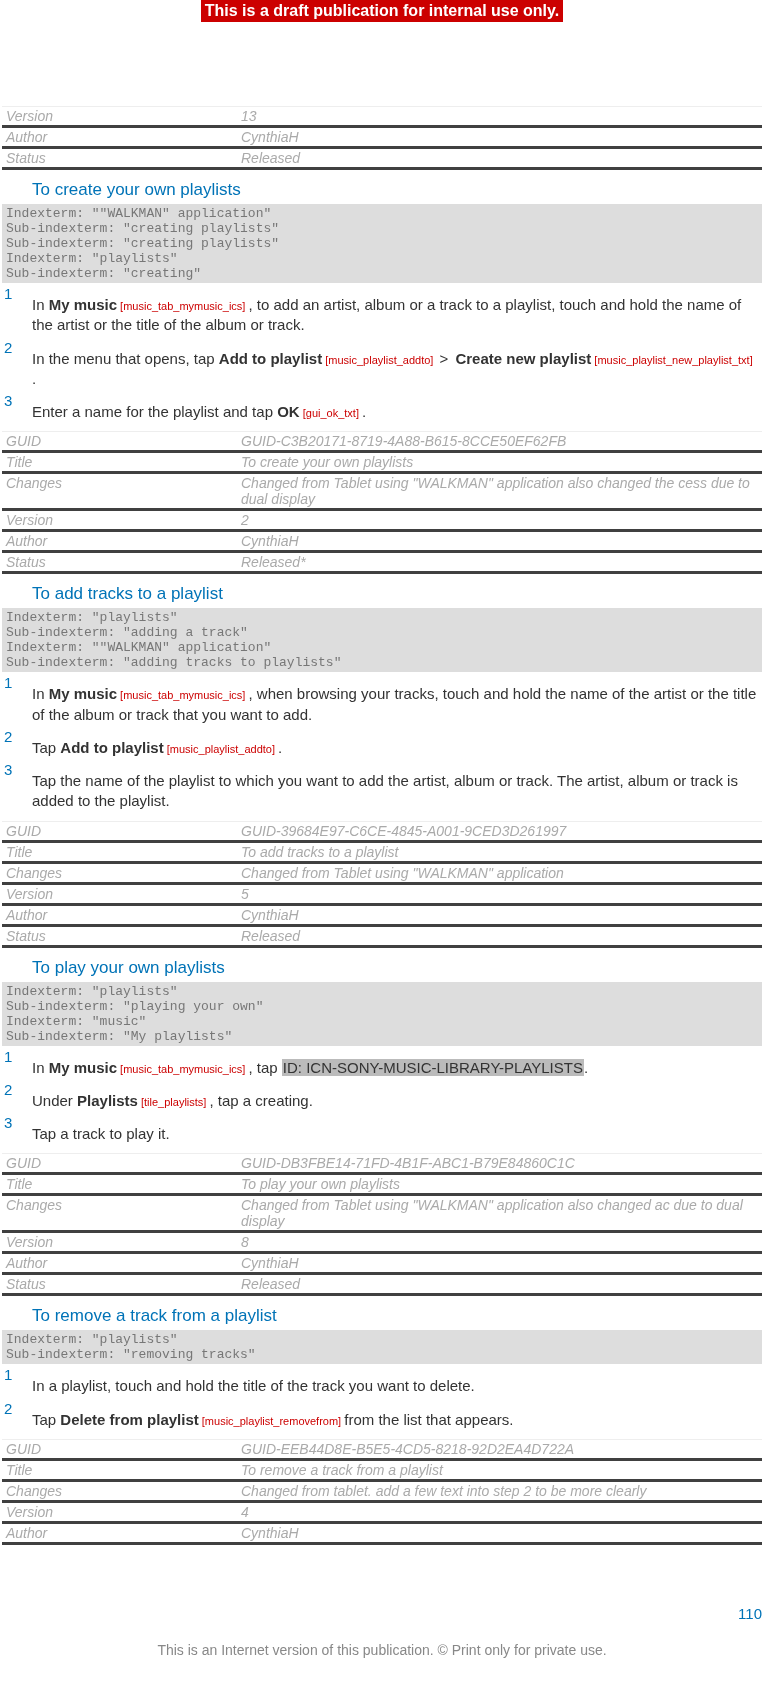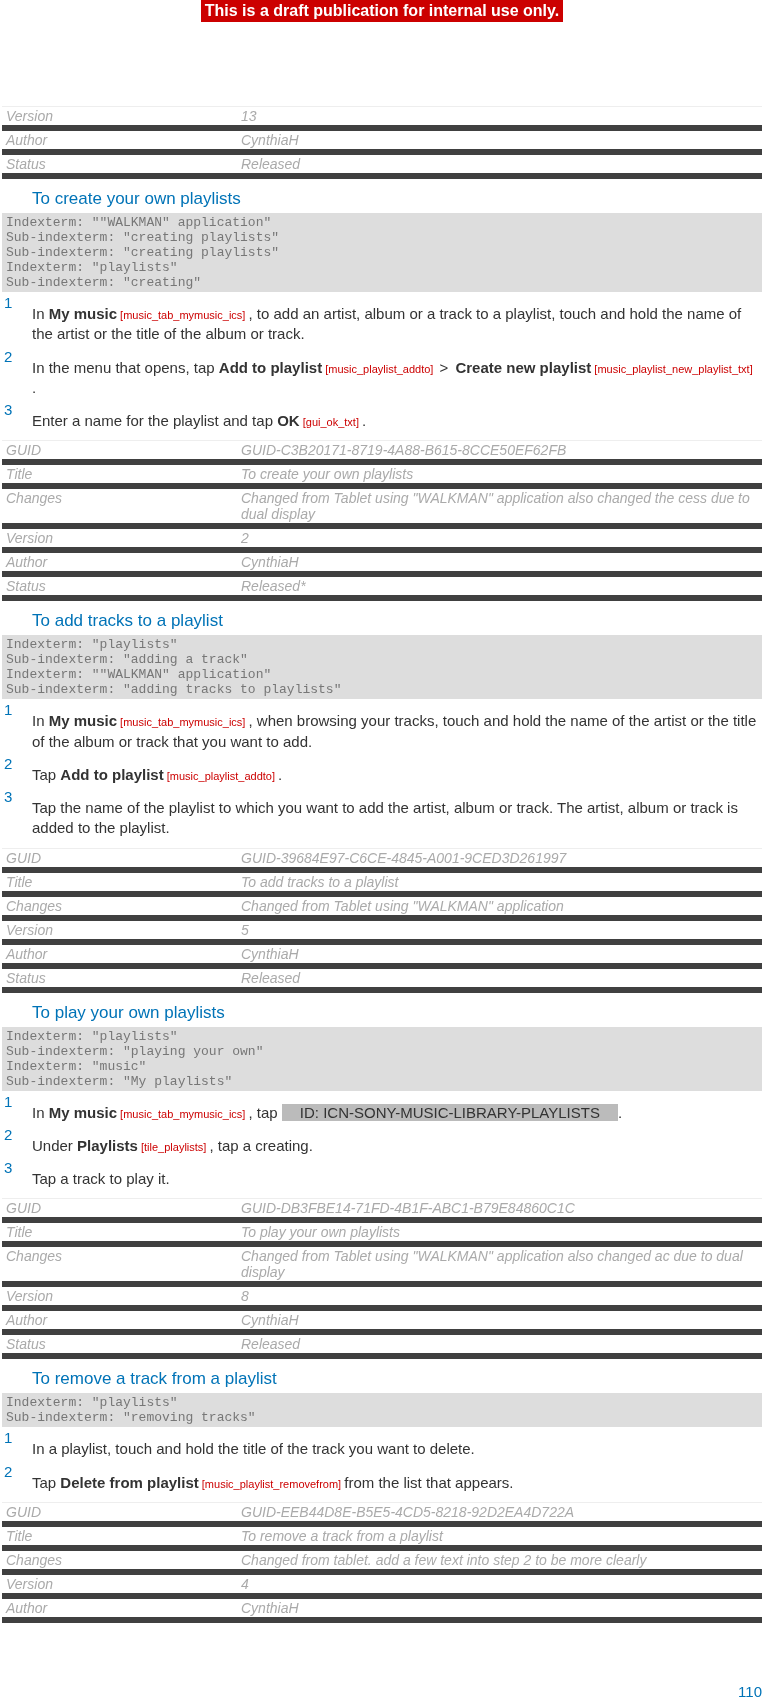--- a/index.html
+++ b/index.html
@@ -28,21 +28,21 @@
   }
   .spacer-top { height: 80px; }
   .meta-table {
     width: 100%;
     border-collapse: collapse;
     font-size: 14px;
     color: #aaa;
     font-style: italic;
     margin-bottom: 10px;
   }
-  .meta-table tr { border-top: 1px solid #eee; border-bottom: 6px solid #404040; }
+  .meta-table tr { border-top: 1px solid #eee; border-bottom: 3px solid #404040; }
   .meta-table td { padding: 1px 4px; vertical-align: top; }
   .meta-table td.key { width: 235px; }
   .section-heading {
     color: #0073b7;
     font-size: 17px;
     margin: 10px 0 4px 30px;
   }
   .indexterm-block {
     background: #ddd;
     font-family: "Courier New", monospace;
@@ -70,21 +70,21 @@
     padding-left: 2px;
   }
   ol.steps > li .body {
     flex: 1;
     padding-right: 4px;
     margin-top: 11px;
   }
   .ui { font-weight: bold; }
   .keyref { color: #c00; font-size: 11px; vertical-align: baseline; }
   .gt { padding: 0 3px; }
-  .mark { background: #bbb; padding: 0 18px; text-align: right; }
+  .mark { background: #bbb; padding: 0 1px; text-align: right; }
   .page-num {
     text-align: right;
     color: #0073b7;
     font-size: 15px;
     margin: 60px 0 20px 0;
   }
   .footer {
     text-align: center;
     color: #888;
     font-size: 14px;
@@ -311,13 +311,14 @@
           <td>4</td>
         </tr>
         <tr>
           <td class="key">Author</td>
           <td>CynthiaH</td>
         </tr>
       </tbody>
   </table>
 
   <div class="page-num">110</div>
+  <div class="footer">This is an Internet version of this publication. © Print only for private use.</div>
 </div>
 
 </body></html>

